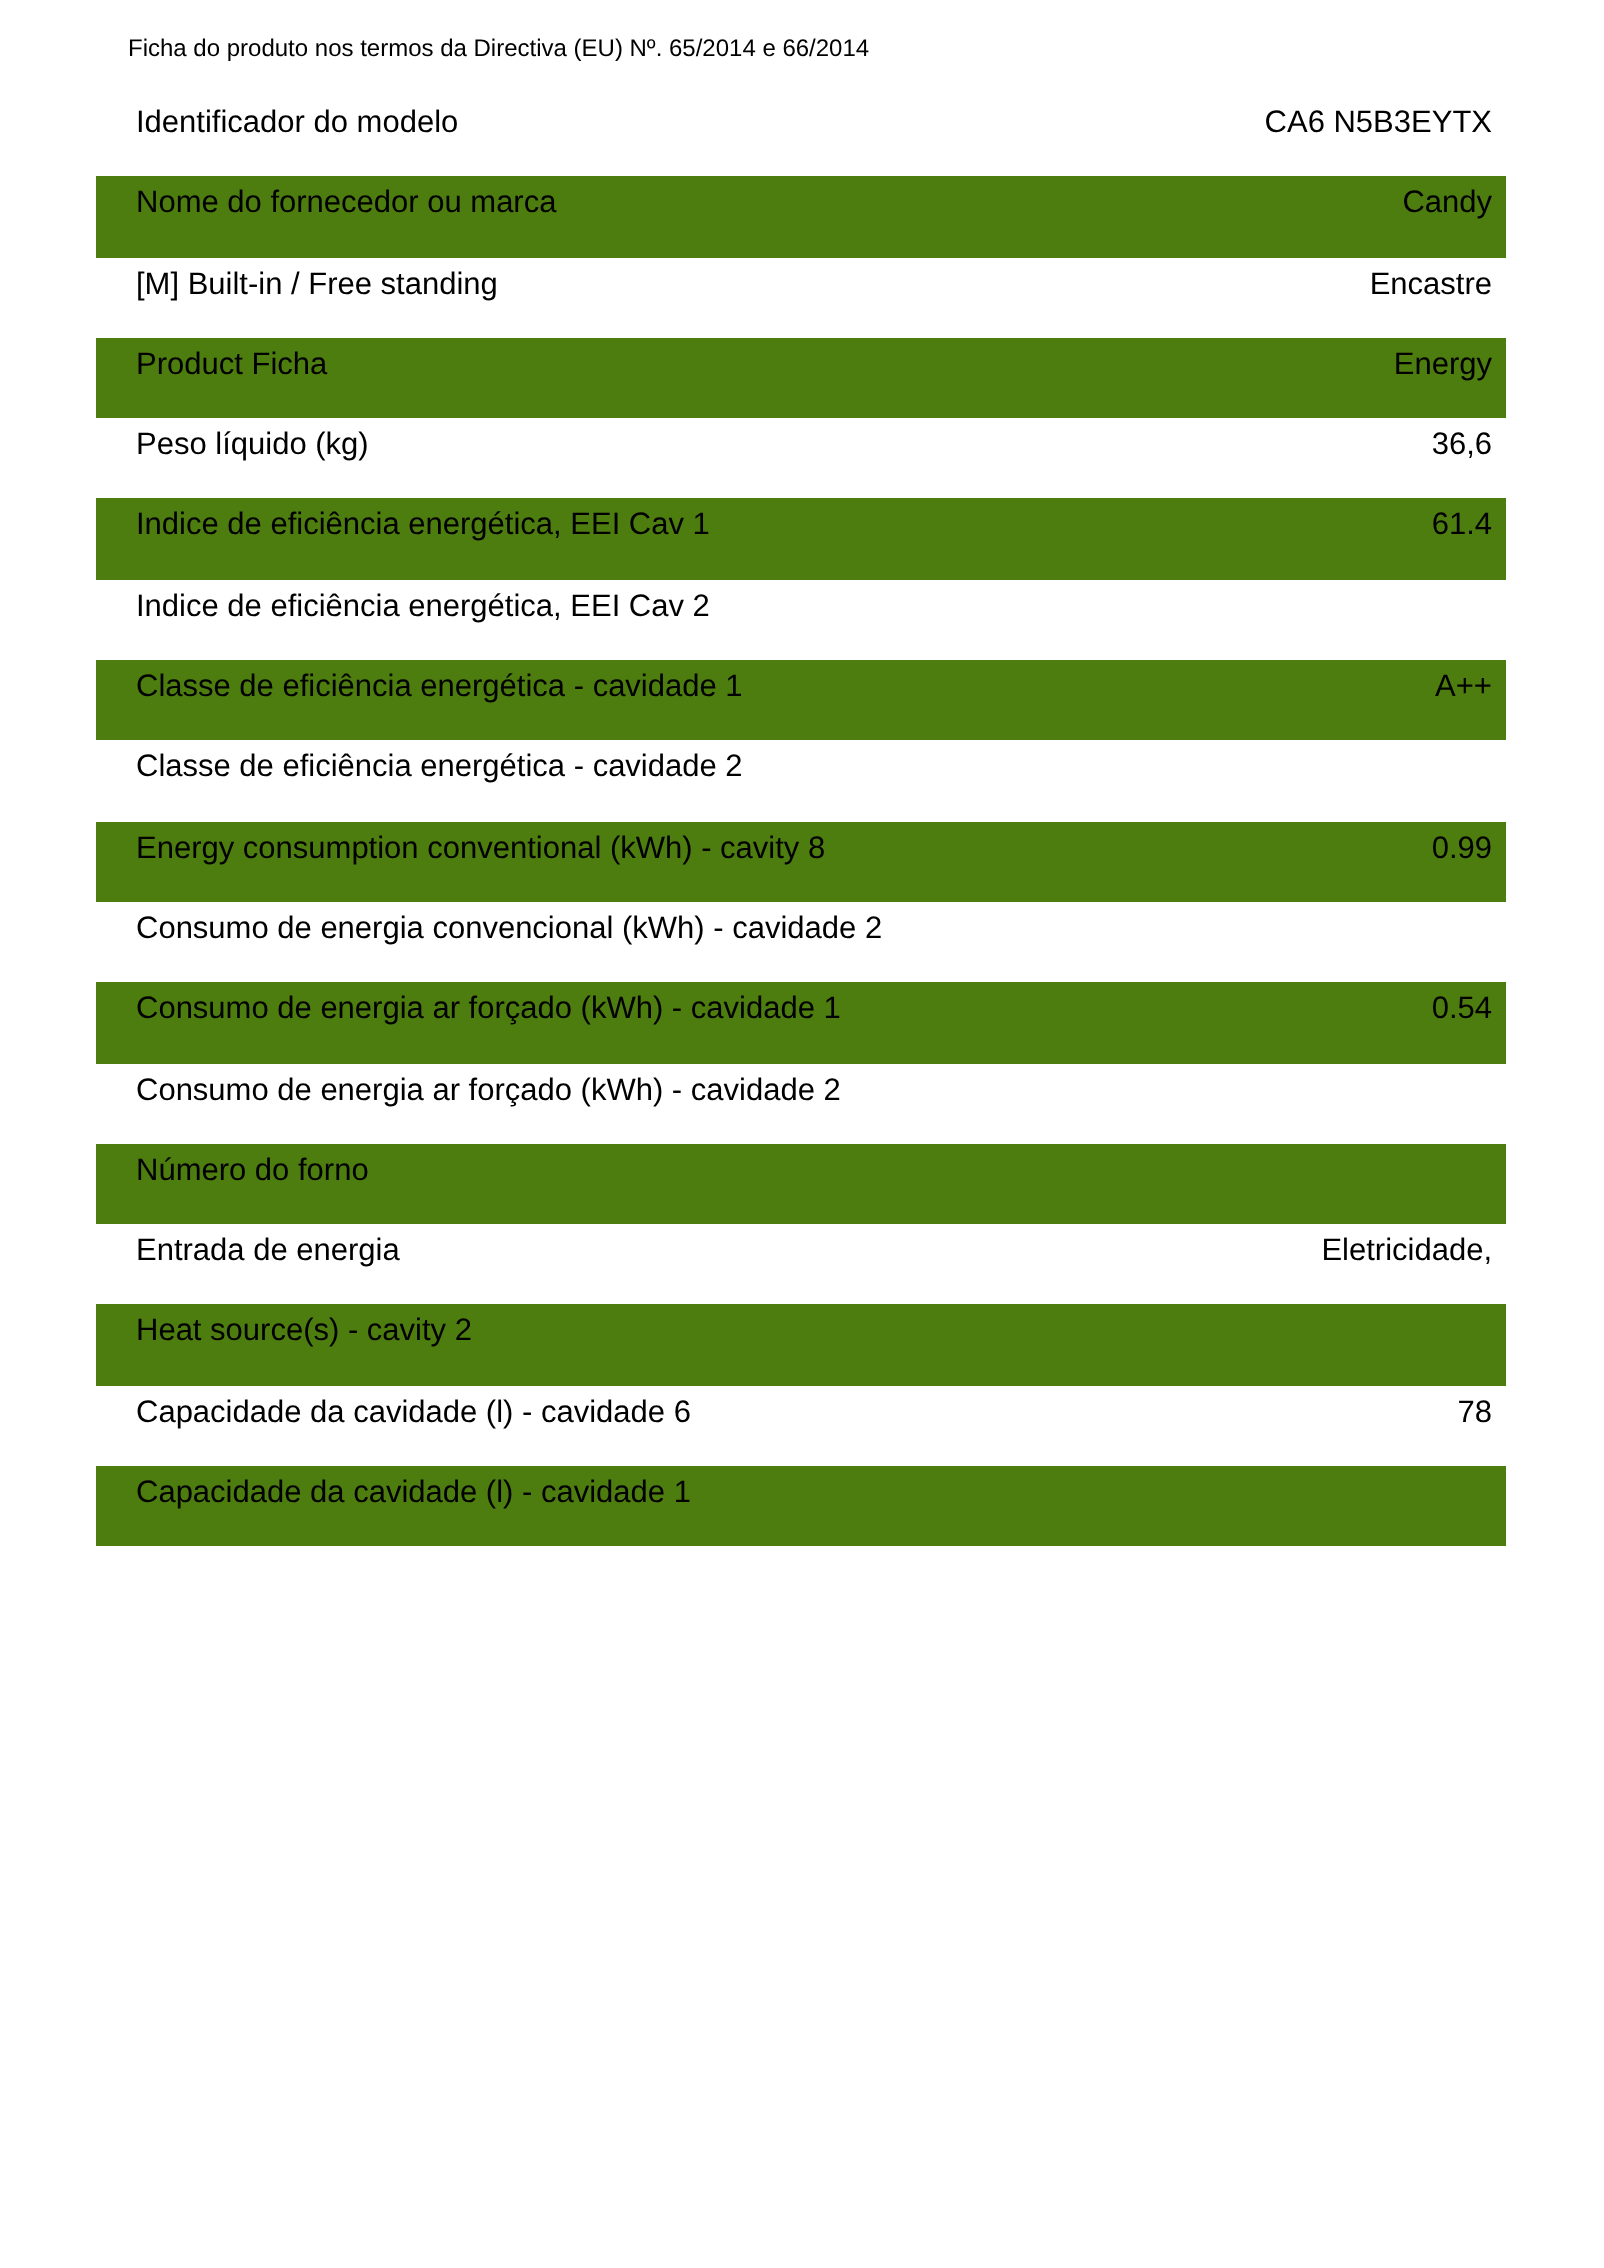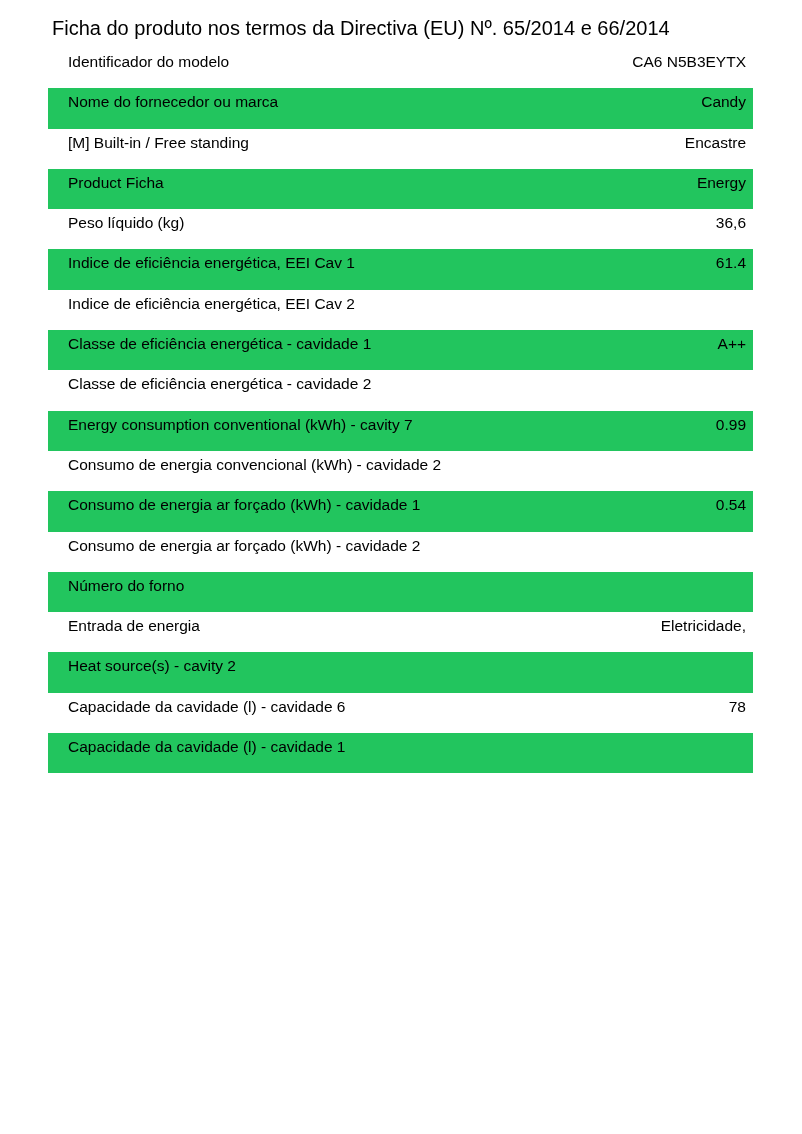--- a/index.html
+++ b/index.html
@@ -1,21 +1,21 @@
 <!DOCTYPE html>
 <html><head>
   <meta charset="utf-8">
   <style>
     html, body { margin: 0; padding: 0; background: #ffffff; }
     body { width: 802px; height: 1134px; position: relative; overflow: hidden;
            font-family: "Liberation Sans", sans-serif; color: #000; }
-    .title { position: absolute; left: 52px; top: 17px; font-size: 20px; }
+    .title { position: absolute; left: 64px; top: 17px; font-size: 12px; }
     .table { position: absolute; left: 48px; top: 48px; width: 705px; }
     .row { position: relative; height: 40.3px; }
-    .row.shaded { background: #22c55e; }
+    .row.shaded { background: #4d7c0f; }
     .row .label { position: absolute; left: 20px; top: 5px; font-size: 15.5px; white-space: nowrap; }
     .row .value { position: absolute; left: 498px; width: 200px; text-align: right; top: 5px; font-size: 15.5px; white-space: nowrap; }
   </style>
 </head>
 <body>
 
 <div class="title">Ficha do produto nos termos da Directiva (EU) Nº. 65/2014 e 66/2014</div>
 
 <div class="table">
   <div class="row">
@@ -48,21 +48,21 @@
     </div>
   <div class="row shaded">
       <span class="label">Classe de eficiência energética - cavidade 1</span>
       <span class="value">A++</span>
     </div>
   <div class="row">
       <span class="label">Classe de eficiência energética - cavidade 2</span>
       <span class="value"></span>
     </div>
   <div class="row shaded">
-      <span class="label">Energy consumption conventional (kWh) - cavity 7</span>
+      <span class="label">Energy consumption conventional (kWh) - cavity 8</span>
       <span class="value">0.99</span>
     </div>
   <div class="row">
       <span class="label">Consumo de energia convencional (kWh) - cavidade 2</span>
       <span class="value"></span>
     </div>
   <div class="row shaded">
       <span class="label">Consumo de energia ar forçado (kWh) - cavidade 1</span>
       <span class="value">0.54</span>
     </div>

